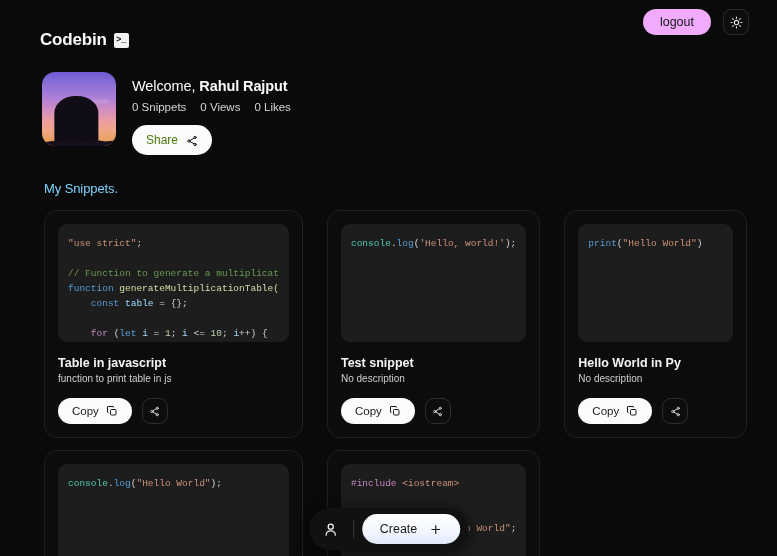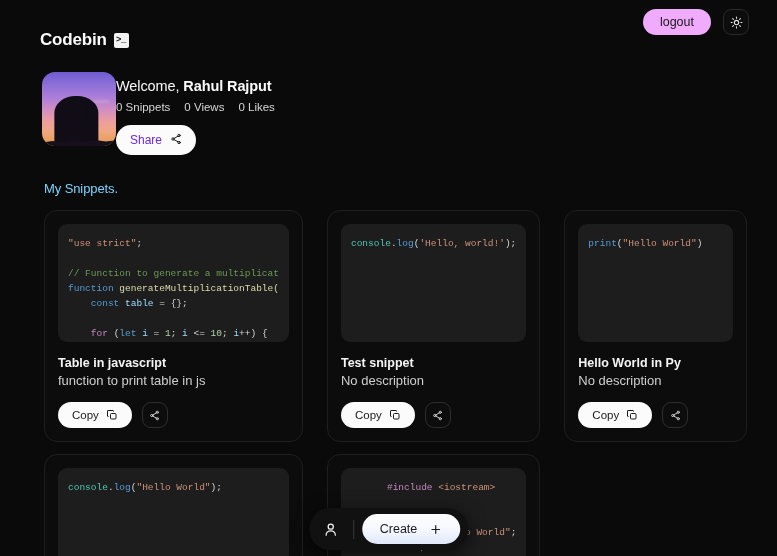--- a/index.html
+++ b/index.html
@@ -77,20 +77,21 @@
     background: #0d0d0d;
     display: flex;
     align-items: center;
     justify-content: center;
     cursor: pointer;
   }
 
   
   .profile {
     display: flex;
+    gap: 16px;
     padding: 28px 44px 0 42px;
   }
 
   .avatar {
     width: 74px;
     height: 74px;
     border-radius: 13px;
     flex: none;
     position: relative;
     overflow: hidden;
@@ -156,28 +157,28 @@
     margin-top: 7px;
     font-size: 11.5px;
     color: #d6d6d6;
     display: flex;
     gap: 14px;
   }
 
   .share-btn {
     margin-top: 12px;
     background: #fbfbfb;
-    color: #6d28d9;
+    color: #4d7c0f;
     border: none;
     border-radius: 999px;
     font-family: "Liberation Sans", sans-serif;
     font-size: 12px;
     padding: 8px 14px;
     display: inline-flex;
-    align-items: flex-start;
+    align-items: flex-end;
     gap: 8px;
     cursor: pointer;
   }
 
   
   .section-title {
     padding: 26px 0 0 44px;
     font-size: 13px;
     color: #7dd3fc;
     letter-spacing: -0.1px;
@@ -212,21 +213,21 @@
   }
 
   .card-title {
     margin-top: 14px;
     font-size: 12.5px;
     font-weight: bold;
     color: #f5f5f5;
   }
   .card-desc {
     margin-top: 3px;
-    font-size: 13px;
+    font-size: 10px;
     color: #cfcfcf;
   }
 
   .card-actions {
     margin-top: 14px;
     display: flex;
     align-items: center;
     gap: 10px;
   }
 
@@ -259,21 +260,21 @@
   
   .t-str  { color: #ce9178; }
   .t-com  { color: #6a9955; }
   .t-kw   { color: #569cd6; }
   .t-ctl  { color: #c586c0; }
   .t-fn   { color: #dcdcaa; }
   .t-var  { color: #9cdcfe; }
   .t-num  { color: #b5cea8; }
   .t-obj  { color: #4ec9b0; }
   .t-pln  { color: #d4d4d4; }
-  .t-pre  { color: #c586c0; margin-left: 36px; }
+  .t-pre  { color: #c586c0; }
 
   
   .dock {
     position: absolute;
     left: 50%;
     transform: translateX(-50%);
     bottom: 6px;
     background: #111111;
     border-radius: 999px;
     padding: 6px 8px;

